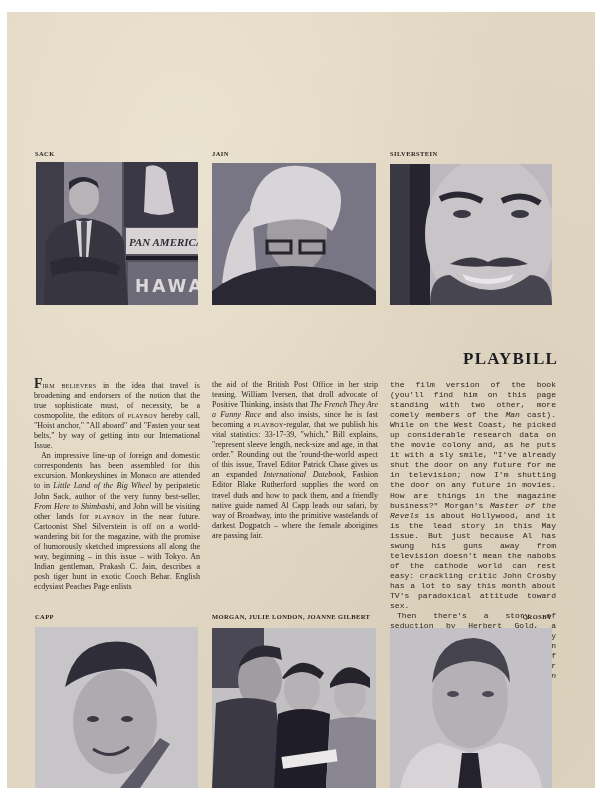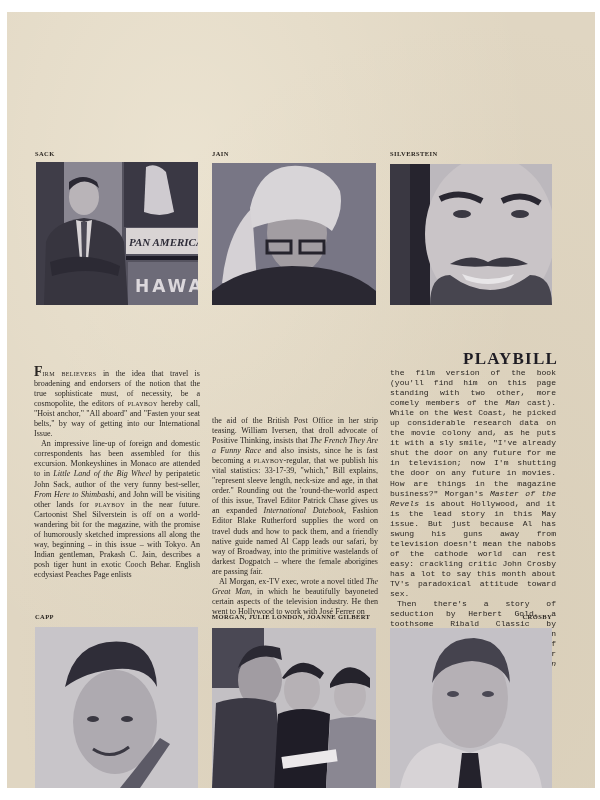--- a/index.html
+++ b/index.html
@@ -2,21 +2,21 @@
 <html><head>
 <meta charset="utf-8">
 <style>
   html, body { margin:0; padding:0; }
   body { width:600px; height:800px; background:#ffffff; position:relative; overflow:hidden; font-family:"Liberation Serif","DejaVu Serif",serif; }
   .page { position:absolute; left:7px; top:12px; width:588px; height:776px; background:#e0d6c2; background-image: radial-gradient(ellipse at 30% 20%, rgba(255,250,235,0.35), rgba(0,0,0,0) 60%), radial-gradient(ellipse at 80% 80%, rgba(180,165,135,0.15), rgba(0,0,0,0) 70%); }
   .caption { position:absolute; font-size:6.5px; letter-spacing:0.4px; color:#2a2520; font-weight:bold; text-transform:uppercase; white-space:nowrap; }
   .photo { position:absolute; overflow:hidden; background:#7c7a86; }
   .photo svg { display:block; width:100%; height:100%; }
   .headline { position:absolute; right:37px; top:337px; font-family:Liberation Serif, serif; font-weight:bold; font-size:17px; letter-spacing:1.2px; color:#1f1d24; }
-  .col { position:absolute; top:356px; width:166px; font-size:8.05px; line-height:10.05px; color:#2b2724; text-align:justify; hyphens:auto; }
+  .col { position:absolute; top:368px; width:166px; font-size:8.05px; line-height:10.05px; color:#2b2724; text-align:justify; hyphens:auto; }
   .col p { margin:0; text-indent:7px; }
   .col p.first { text-indent:0; }
   .dropcap { font-size:14px; font-weight:bold; line-height:8px; }
   .sc { font-variant:small-caps; letter-spacing:0.3px; }
   i { font-style:italic; }
 </style>
 </head>
 <body>
 
 <div class="page">
@@ -73,23 +73,22 @@
     </svg>
   </div>
 
   <div class="headline">PLAYBILL</div>
 
   <div class="col" style="left:27px;">
     <p class="first"><span class="dropcap">F</span><span class="sc">irm believers</span><span> in the idea that travel is broadening and endorsers of the notion that the true sophisticate must, of necessity, be a cosmopolite, the editors of </span><span class="sc">playboy</span><span> hereby call, "Hoist anchor," "All aboard" and "Fasten your seat belts," by way of getting into our International Issue.</span></p>
     <p><span>An impressive line-up of foreign and domestic correspondents has been assembled for this excursion. Monkeyshines in Monaco are attended to in </span><i>Little Land of the Big Wheel</i><span> by peripatetic John Sack, author of the very funny best-seller, </span><i>From Here to Shimbashi,</i><span> and John will be visiting other lands for </span><span class="sc">playboy</span><span> in the near future. Cartoonist Shel Silverstein is off on a world-wandering bit for the magazine, with the promise of humorously sketched impressions all along the way, beginning – in this issue – with Tokyo. An Indian gentleman, Prakash C. Jain, describes a posh tiger hunt in exotic Cooch Behar. English ecdysiast Peaches Page enlists</span></p>
   </div>
 
-  <div class="col" style="left:205px;margin-top:48px;">
+  <div class="col" style="left:205px;">
     <p class="first"><span>the aid of the British Post Office in her strip teasing. William Iversen, that droll advocate of Positive Thinking, insists that </span><i>The French They Are a Funny Race</i><span> and also insists, since he is fast becoming a </span><span class="sc">playboy</span><span>-regular, that we publish his vital statistics: 33-17-39, "which," Bill explains, "represent sleeve length, neck-size and age, in that order." Rounding out the 'round-the-world aspect of this issue, Travel Editor Patrick Chase gives us an expanded </span><i>International Datebook,</i><span> Fashion Editor Blake Rutherford supplies the word on travel duds and how to pack them, and a friendly native guide named Al Capp leads our safari, by way of Broadway, into the primitive wastelands of darkest Dogpatch – where the female aborigines are passing fair.</span></p>
-    <p><span>Al Morgan, ex-TV exec, wrote a novel titled </span><i>The Great Man,</i><span> in which he beautifully bayoneted certain aspects of the television industry. He then went to Hollywood to work with José Ferrer on</span></p>
   </div>
 
   <div class="col" style="left:383px;font-family:Liberation Mono, monospace;">
     <p class="first"><span>the film version of the book (you'll find him on this page standing with two other, more comely members of the </span><i>Man</i><span> cast). While on the West Coast, he picked up considerable research data on the movie colony and, as he puts it with a sly smile, "I've already shut the door on any future for me in television; now I'm shutting the door on any future in movies. How are things in the magazine business?" Morgan's </span><i>Master of the Revels</i><span> is about Hollywood, and it is the lead story in this May issue. But just because Al has swung his guns away from television doesn't mean the nabobs of the cathode world can rest easy: crackling critic John Crosby has a lot to say this month about TV's paradoxical attitude toward sex.</span></p>
     <p><span>Then there's a story of seduction by Herbert Gold, a toothsome Ribald Classic by Somadeva, a gambol on the green with Miss November . . . plenty of things to help you pack up your troubles in your old kit bag. </span><i>Bon vital!</i></p>
   </div>
 
   <div class="caption" style="left:28px; top:601px;">CAPP</div>
   <div class="caption" style="left:205px; top:601px;">MORGAN, JULIE LONDON, JOANNE GILBERT</div>
   <div class="caption" style="right:43px; top:601px;">CROSBY</div>

